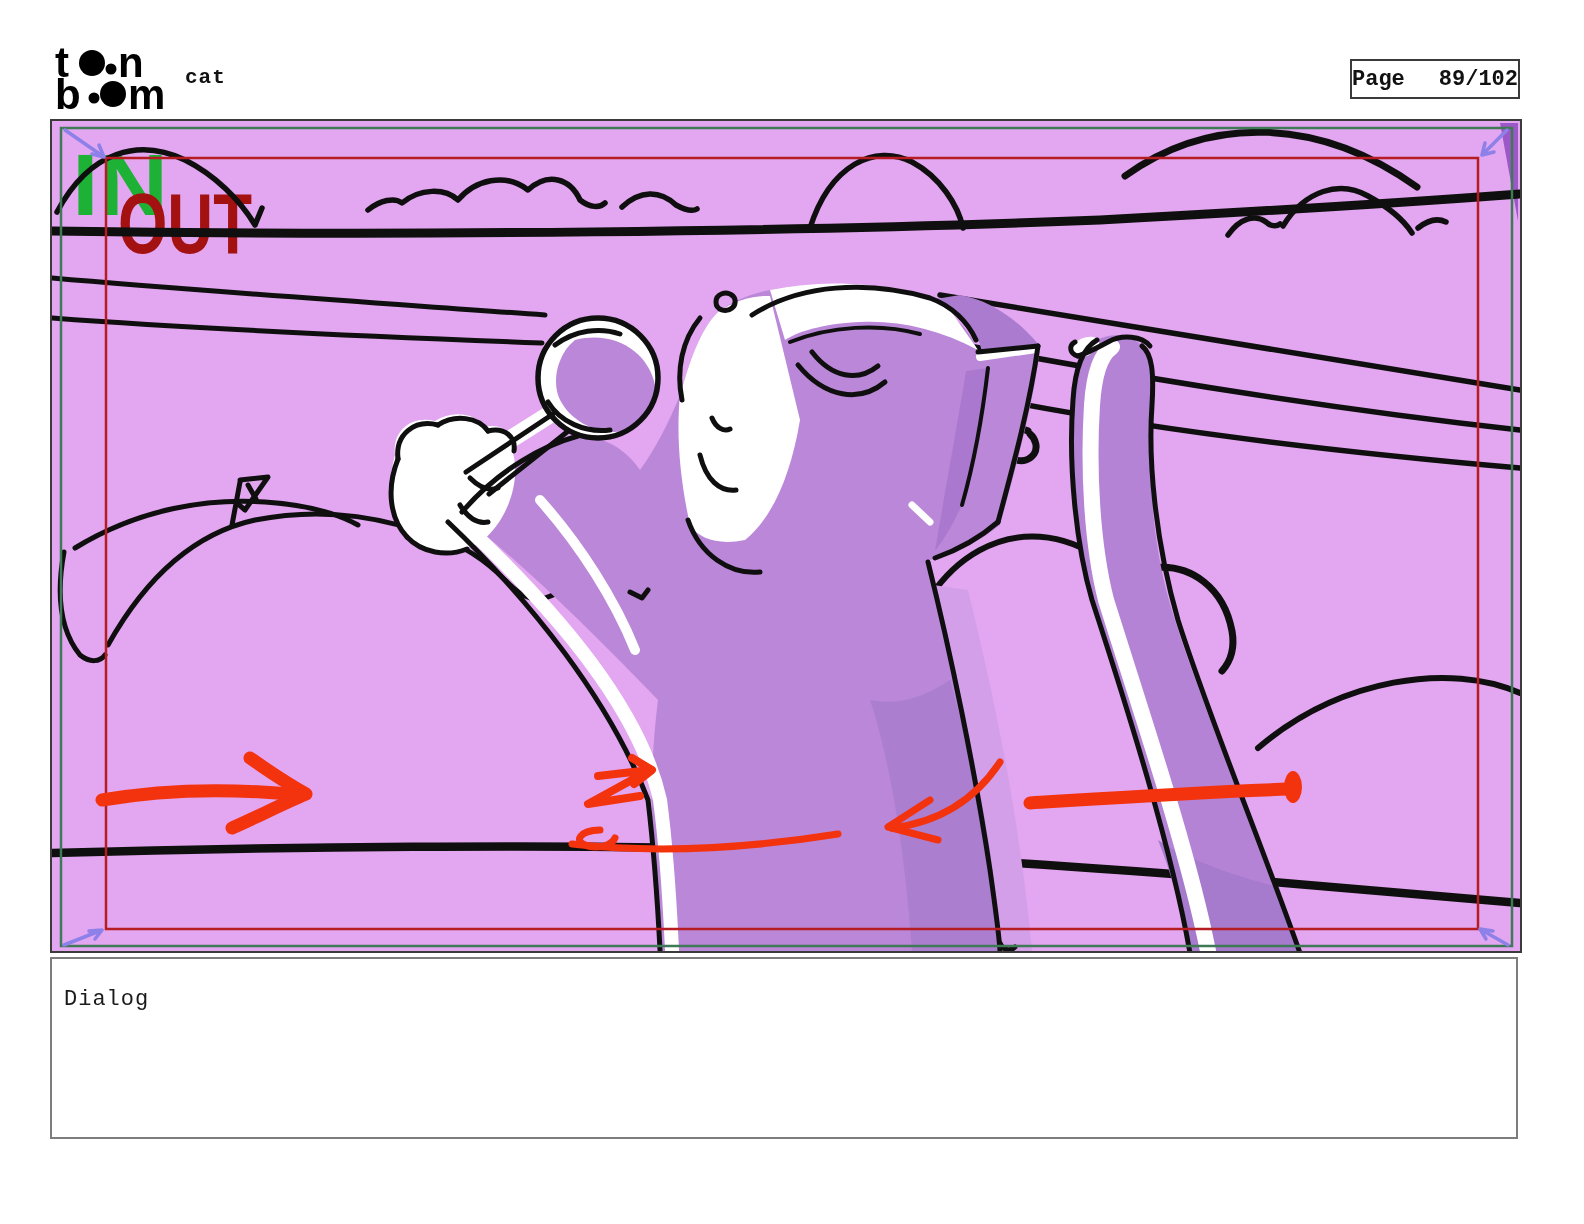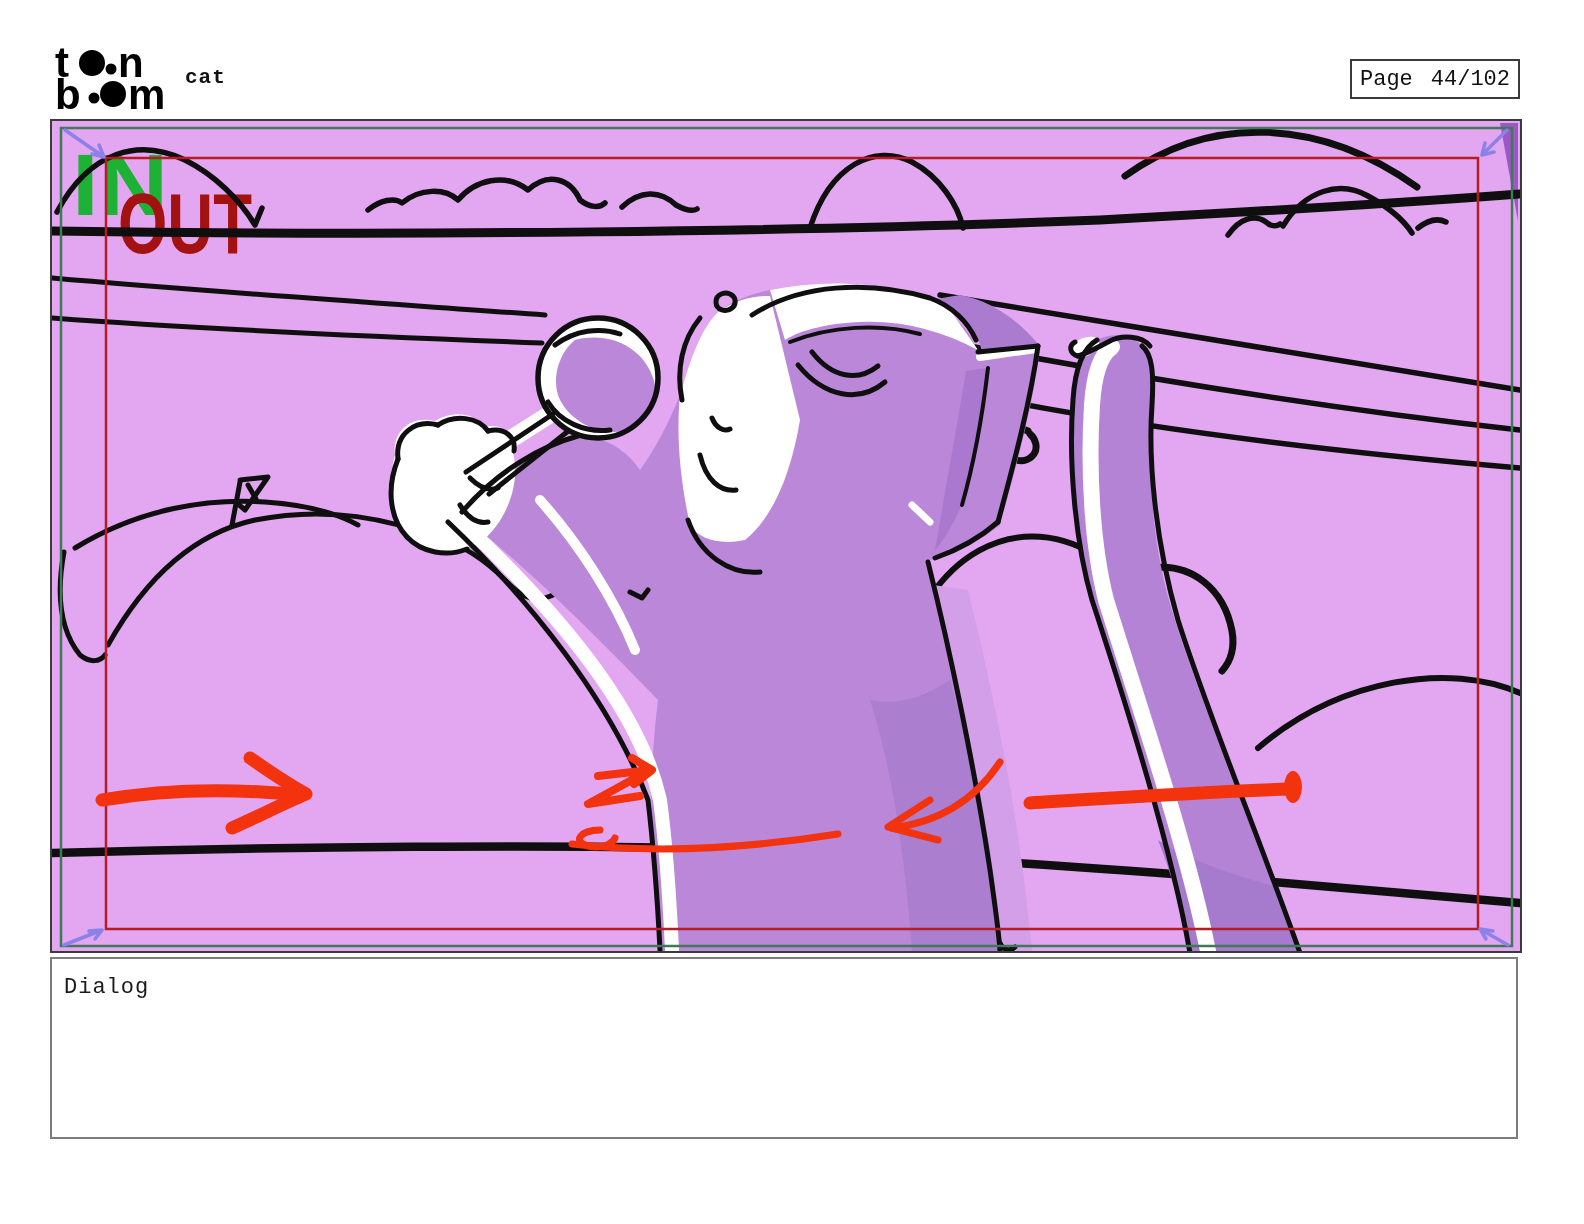--- a/index.html
+++ b/index.html
@@ -1,24 +1,24 @@
 <!DOCTYPE html>
 <html><head>
 <meta charset="utf-8">
 <style>
   html,body{margin:0;padding:0;background:#ffffff;}
   body{width:1584px;height:1224px;position:relative;font-family:"Liberation Mono",monospace;}
   .abs{position:absolute;}
   #project-title{left:185px;top:66px;font-size:21px;font-weight:bold;color:#111;letter-spacing:1px;}
   #page-box{left:1350px;top:59px;width:170px;height:40px;border:2px solid #3a3a3a;
-    display:flex;align-items:center;justify-content:space-between;padding:0 8px;box-sizing:border-box;
-    font-size:22px;font-weight:normal;color:#111;background:#fff;}
+    display:flex;align-items:center;justify-content:space-between;padding:0 0;box-sizing:border-box;
+    font-size:22px;font-weight:bold;color:#111;background:#fff;}
   #storyboard-panel{left:50px;top:119px;width:1468px;height:830px;border:2px solid #3b3b3b;background:#737373;overflow:hidden;}
   #dialog-box{left:50px;top:957px;width:1468px;height:182px;border:2px solid #7d7d7d;background:#fff;
-    box-sizing:border-box;padding:12px 12px;font-size:22px;color:#1a1a1a;line-height:34px;letter-spacing:1px;}
+    box-sizing:border-box;padding:24px 12px;font-size:22px;color:#1a1a1a;line-height:34px;letter-spacing:1px;}
   .sk{fill:none;stroke:#0f0f0f;stroke-linecap:round;stroke-linejoin:round;}
   .rd{fill:none;stroke-linecap:round;stroke-linejoin:round;}
   svg text{font-family:"Liberation Sans",sans-serif;}
 </style>
 </head>
 <body>
 
 <div class="abs" style="left:55px;top:46px;width:140px;height:66px;">
   <svg width="140" height="66" viewBox="0 0 140 66">
     <g fill="#000" font-weight="bold" font-size="42">
@@ -31,21 +31,21 @@
       <circle cx="58" cy="48" r="13"></circle>
       <text x="73" y="63">m</text>
     </g>
   </svg>
 </div>
 
 <div class="abs" id="project-title">cat</div>
 
 <div class="abs" id="page-box">
   <span>Page</span>
-  <span>44/102</span>
+  <span>89/102</span>
 </div>
 
 <div class="abs" id="storyboard-panel">
 <svg width="1468" height="830" viewBox="0 0 1468 830">
 
   <rect x="0" y="0" width="1468" height="830" fill="#e3a6f0"></rect>
 
   <g class="sk" stroke="#c8cab6" stroke-width="7">
     <path d="M 1073 55 C 1160 -8, 1270 -2, 1365 66"></path>
     <path d="M 976 310 C 962 303, 950 313, 953 327 C 956 341, 974 344, 982 333 C 986 327, 984 318, 978 313"></path>

